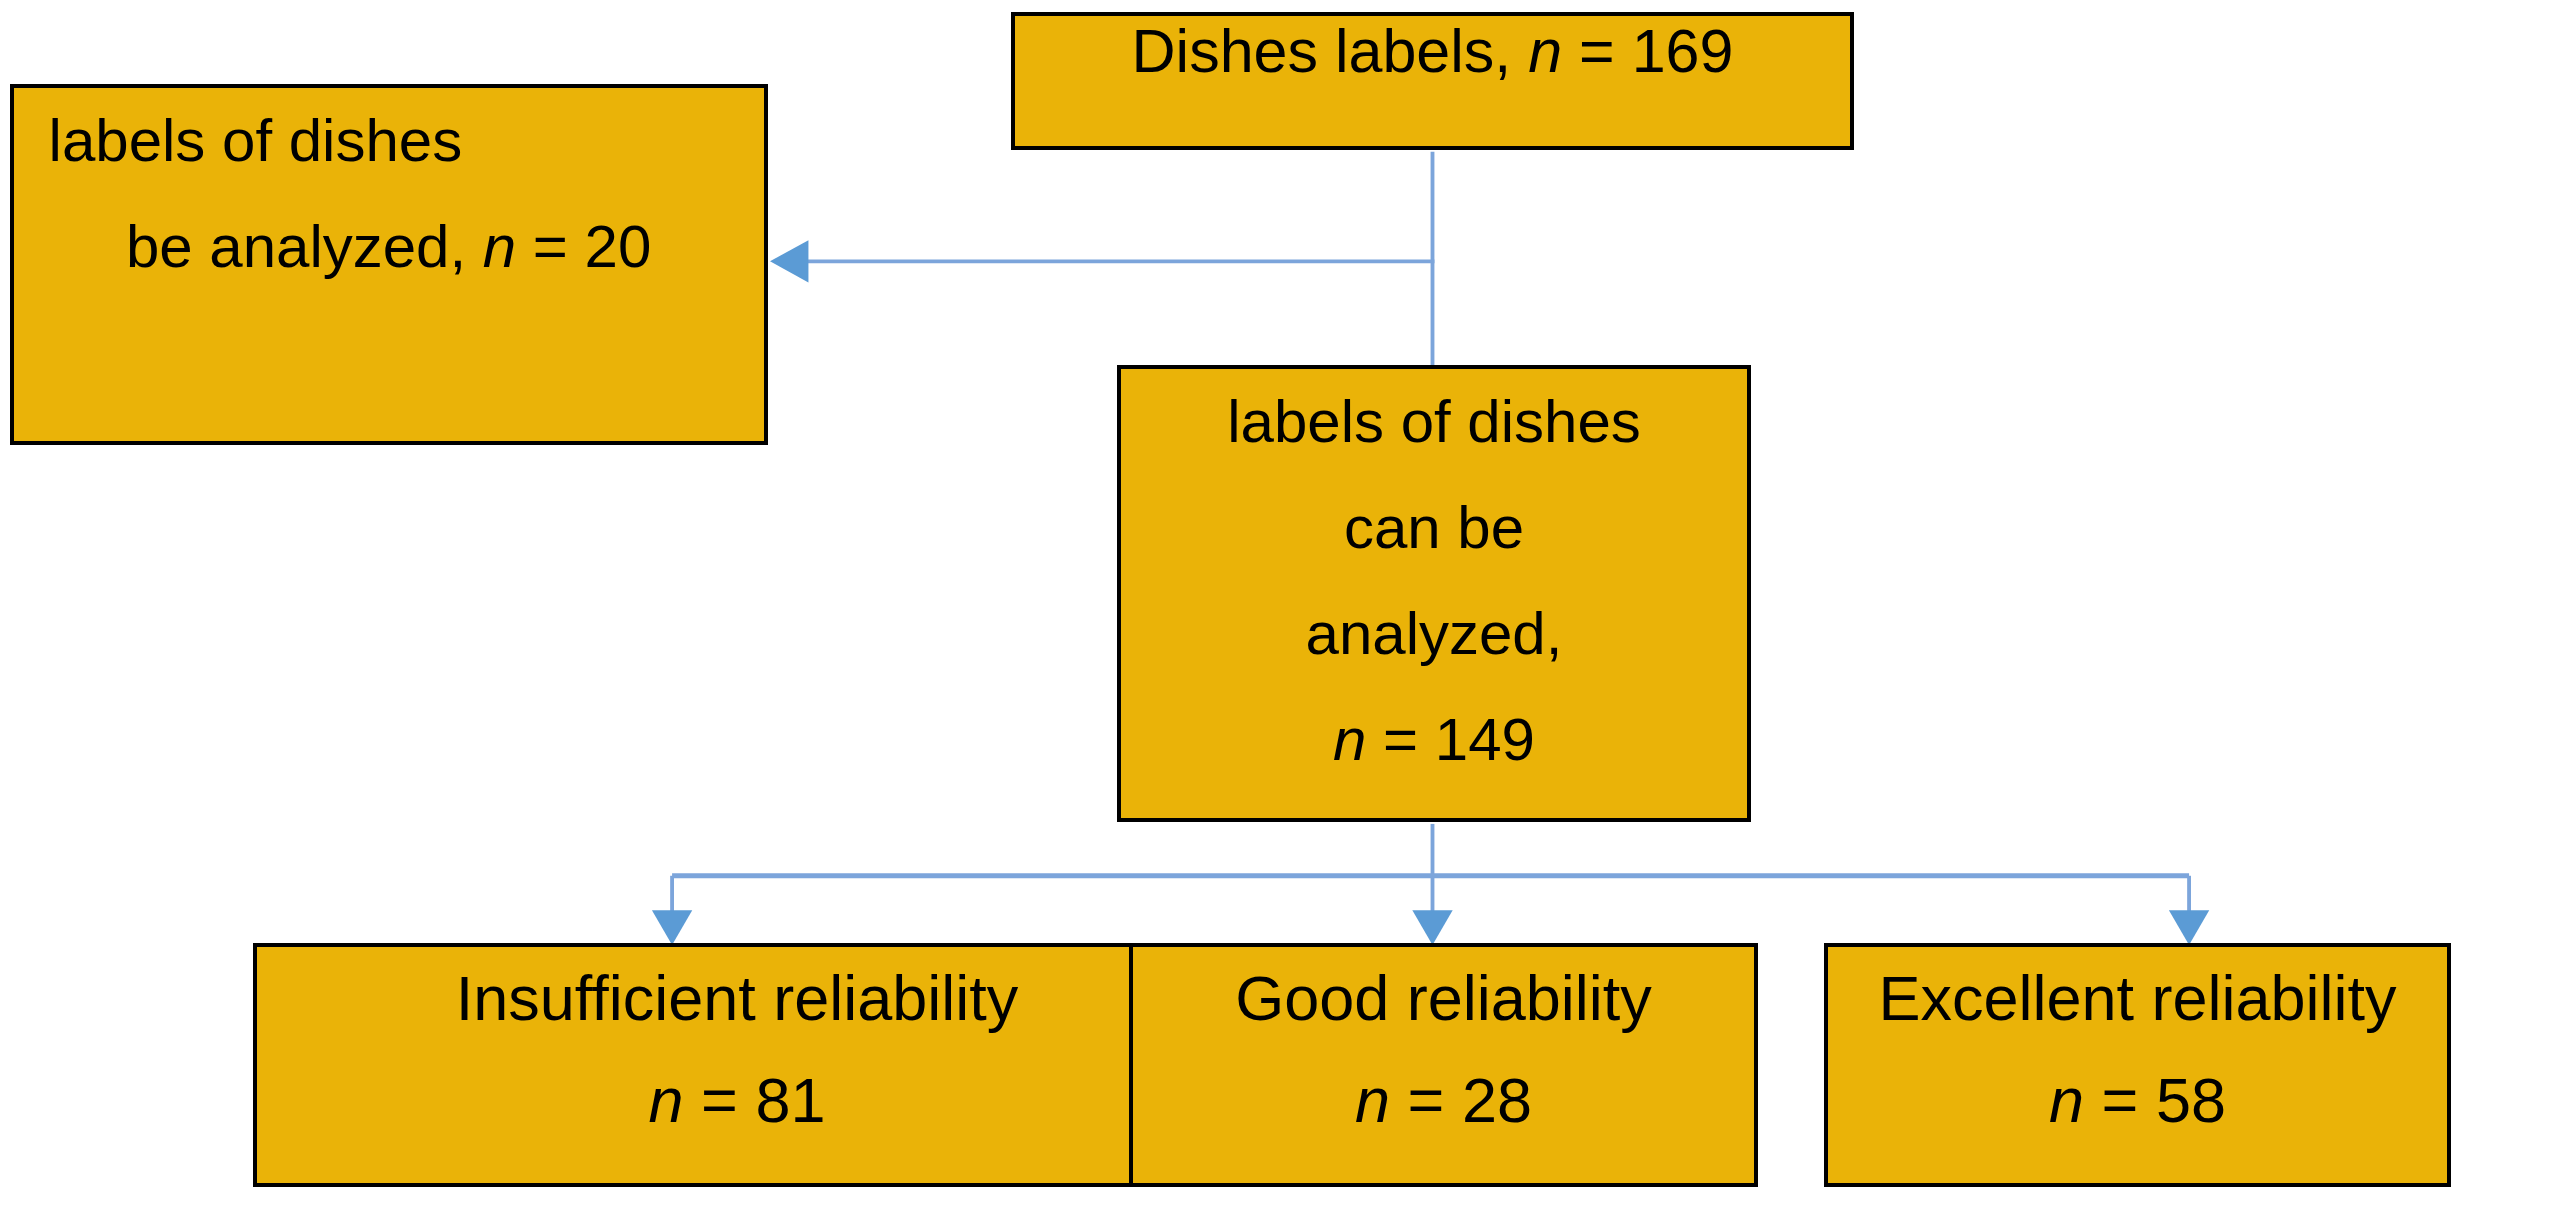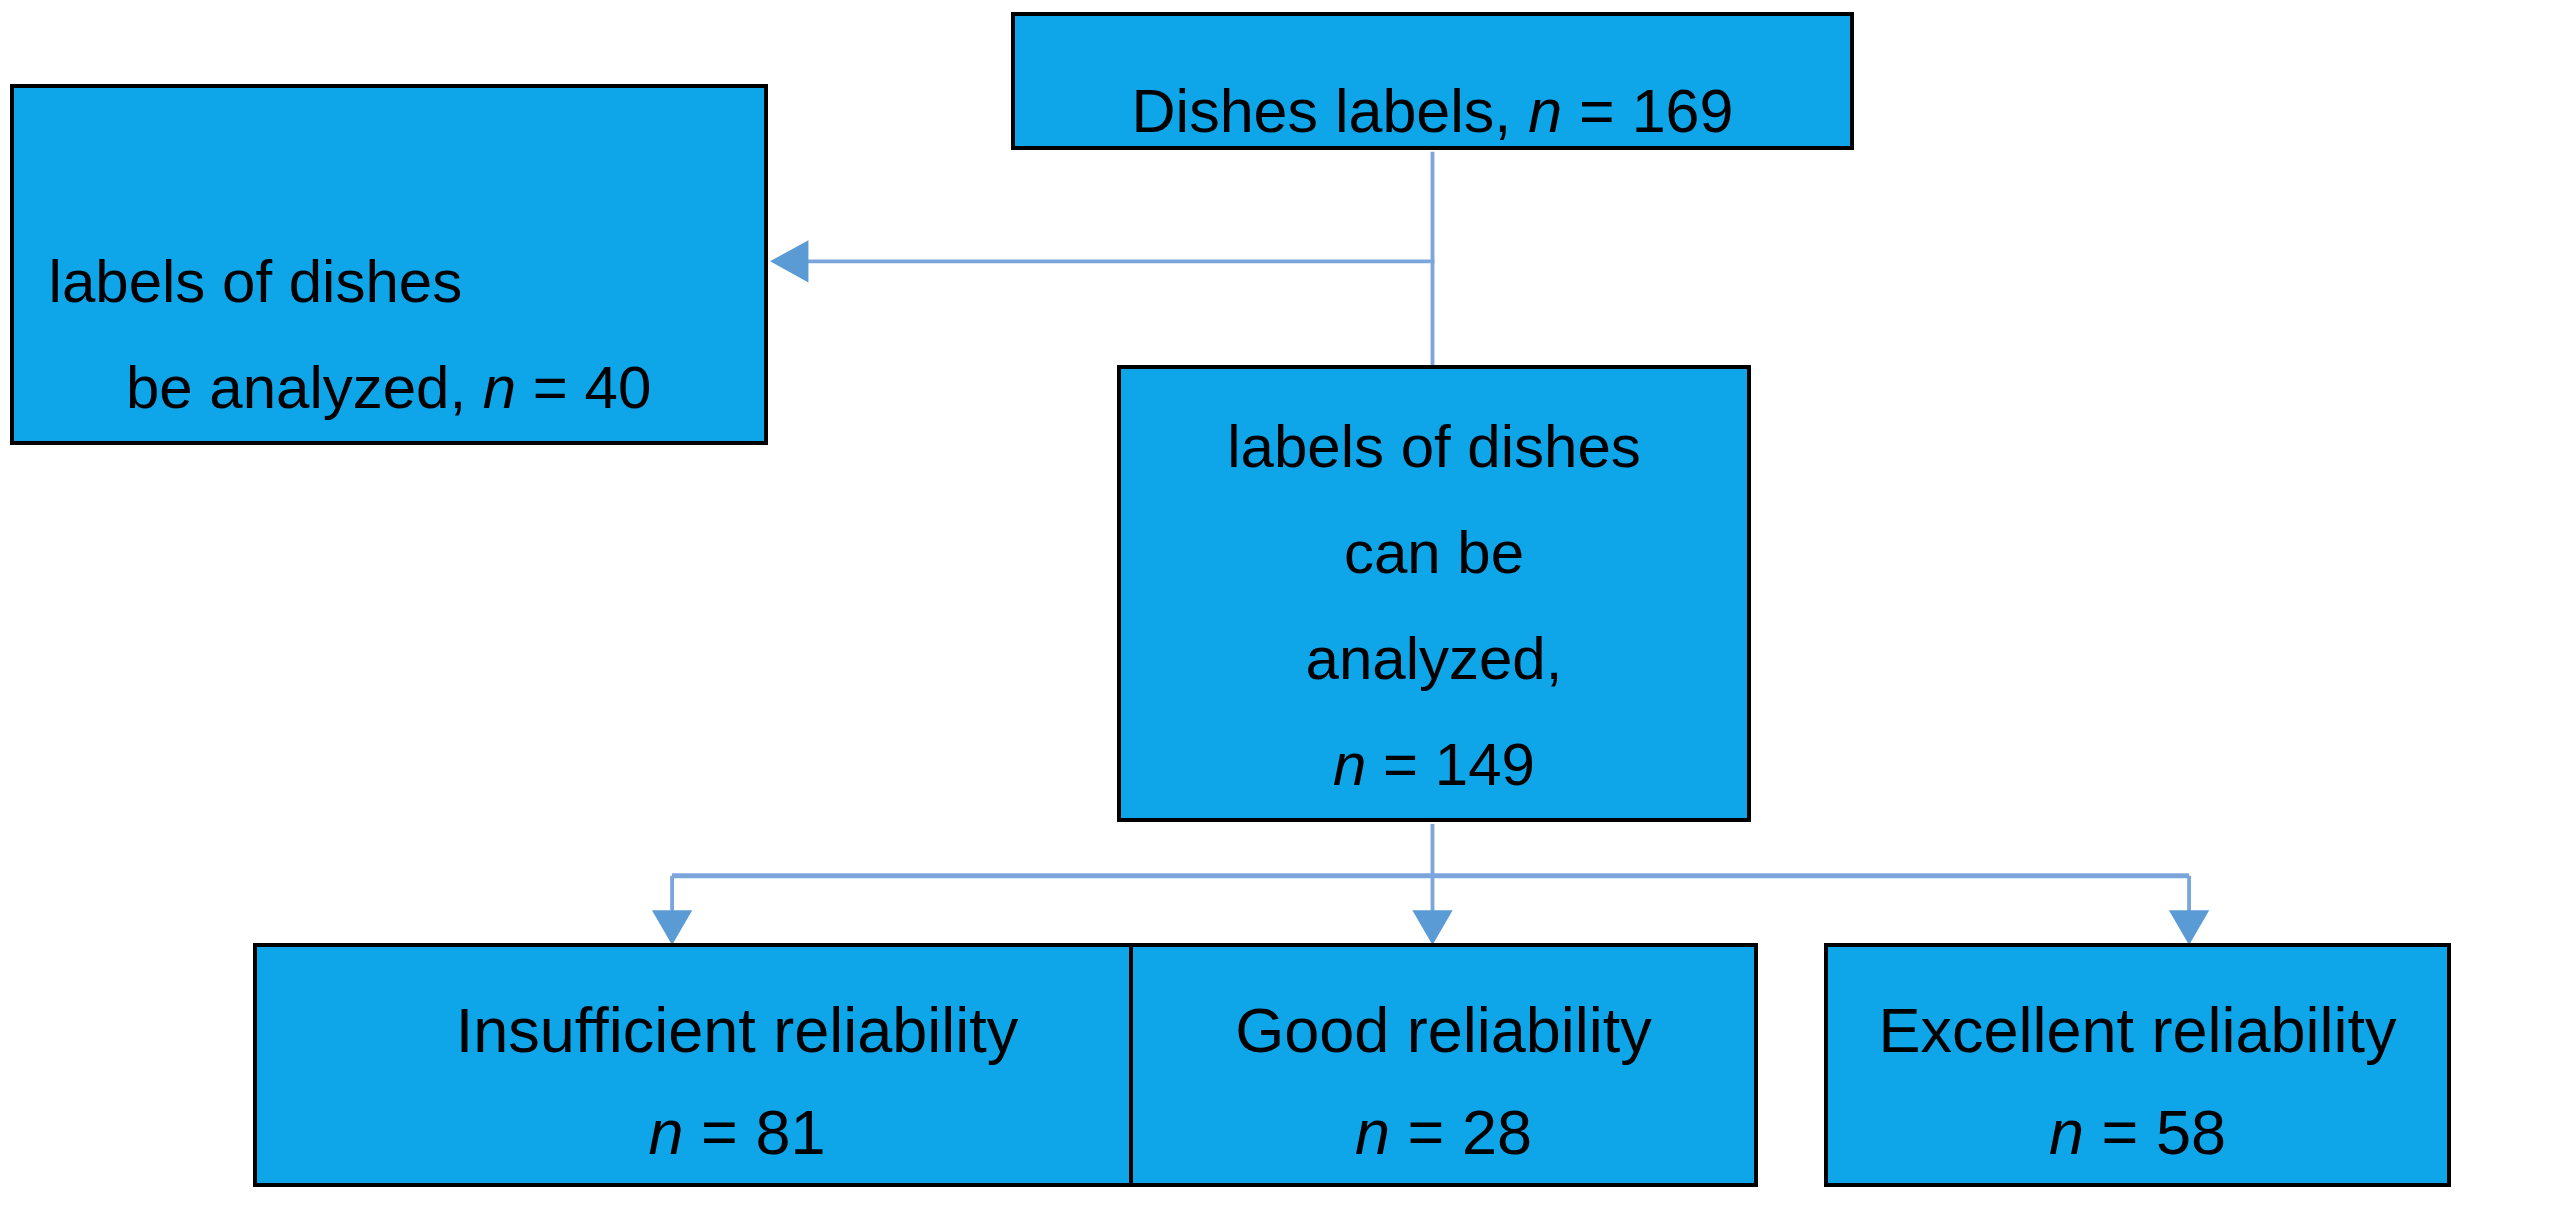--- a/index.html
+++ b/index.html
@@ -10,22 +10,22 @@
     font-family:"Liberation Sans",sans-serif;
     color:var(--text-color,#000000);
   }
   svg.connectors{position:absolute;left:0;top:0;}
   .cline{stroke:var(--connector-line,#7ca5db);stroke-width:4;fill:none;}
   .cline.thick{stroke-width:5;}
   .chead{fill:var(--arrowhead,#5b9bd5);stroke:none;}
   .node{
     position:absolute;box-sizing:border-box;
     border:4.8px solid var(--box-border,#000000);
-    background:#0ea5e9;
-    display:flex;flex-direction:column;justify-content:flex-end;
+    background:#eab308;
+    display:flex;flex-direction:column;justify-content:flex-start;
   }
   .tline{white-space:pre;}
   .nvar{font-style:italic;}
   .node.root{left:1011px;top:11.5px;width:843px;height:138px;font-size:61px;text-align:center;}
   .node.root .tline{line-height:normal;}
   .node.excluded{left:9.6px;top:84px;width:758px;height:361px;font-size:60px;}
   .node.excluded .tline{line-height:106px;text-align:center;}
   .node.excluded .tline.first{text-align:left;padding-left:35px;}
   .node.analyzed{left:1117px;top:365px;width:634px;height:457px;font-size:60px;text-align:center;}
   .node.analyzed .tline{line-height:106px;}
@@ -58,21 +58,21 @@
     <line class="cline" x1="2280" y1="912" x2="2280" y2="950"></line>
     <polygon class="chead" points="2280,984 2259,948 2301,948"></polygon>
   </svg>
 
   <div class="node root">
     <div class="tline"><span>Dishes labels, </span><span class="nvar">n</span><span> = 169</span></div>
   </div>
 
   <div class="node excluded">
     <div class="tline first"><span>labels of dishes</span><span class="nvar"></span><span></span></div>
-    <div class="tline"><span>be analyzed, </span><span class="nvar">n</span><span> = 40</span></div>
+    <div class="tline"><span>be analyzed, </span><span class="nvar">n</span><span> = 20</span></div>
   </div>
 
   <div class="node analyzed">
     <div class="tline"><span>labels of dishes</span><span class="nvar"></span><span></span></div>
     <div class="tline"><span>can be</span><span class="nvar"></span><span></span></div>
     <div class="tline"><span>analyzed,</span><span class="nvar"></span><span></span></div>
     <div class="tline"><span></span><span class="nvar">n</span><span> = 149</span></div>
   </div>
 
   <div class="node bottom insufficient">

